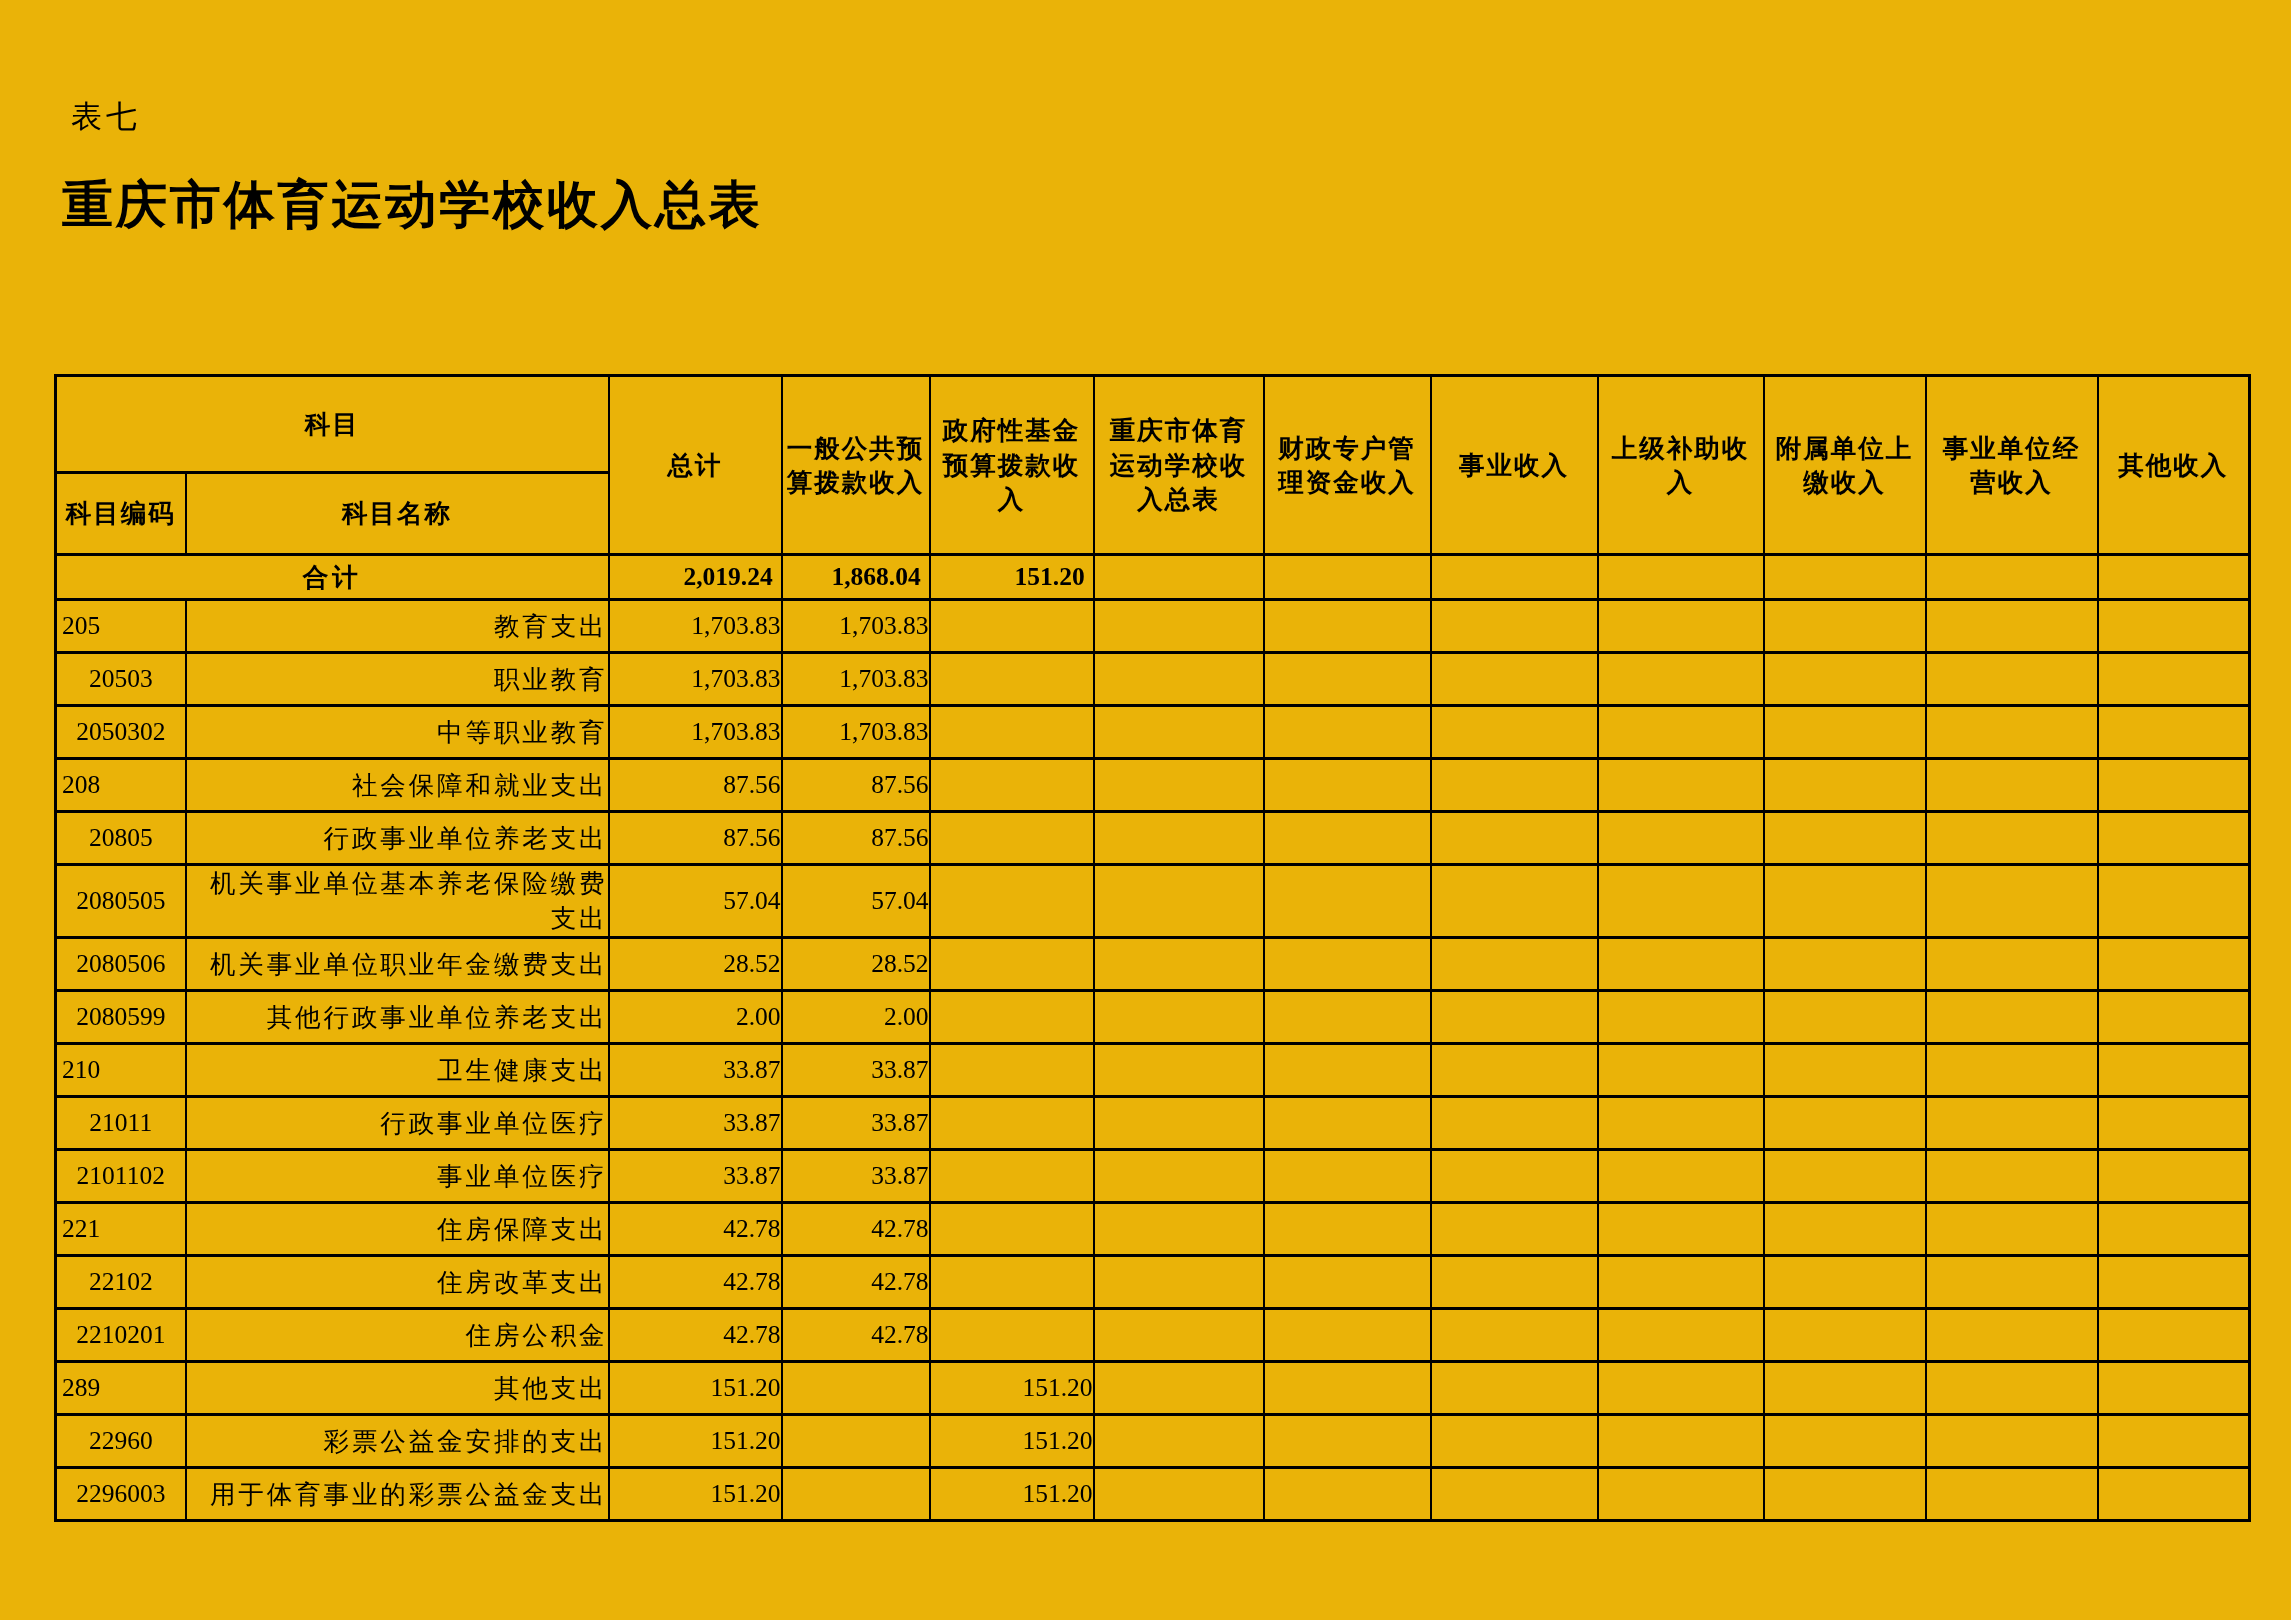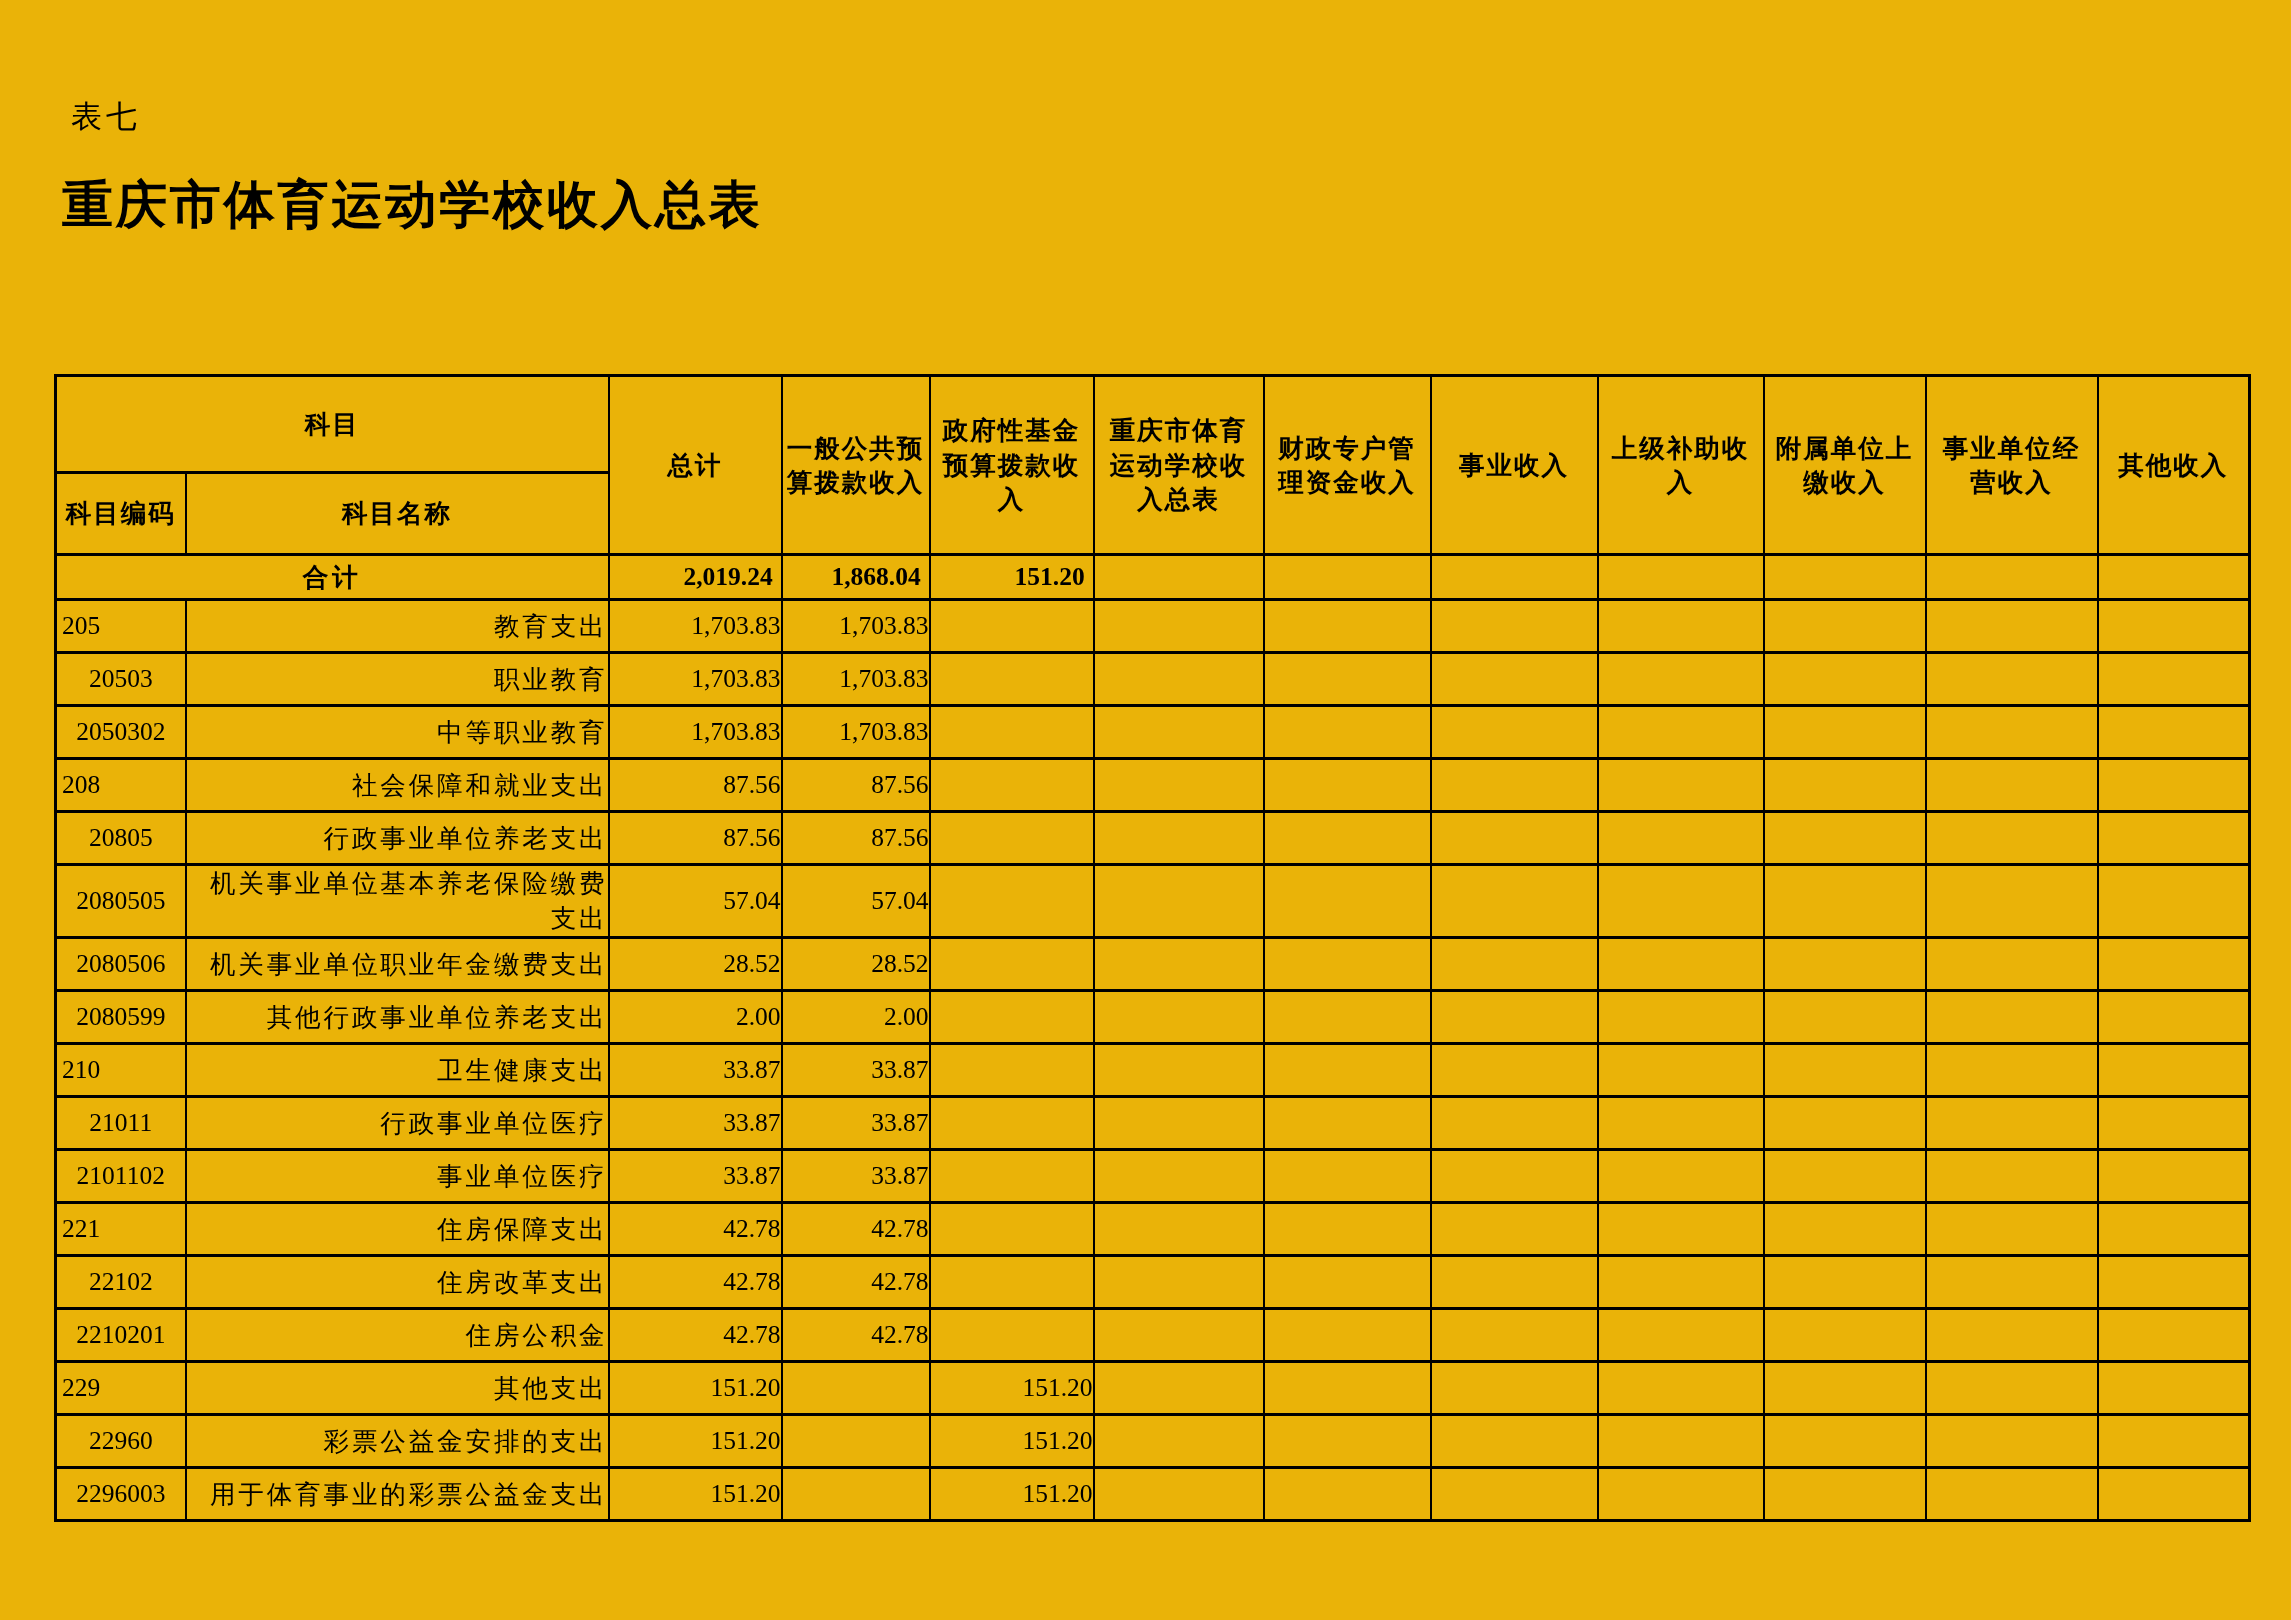--- a/index.html
+++ b/index.html
@@ -300,21 +300,21 @@
           <td class="num"></td>
           <td class="num"></td>
           <td class="num"></td>
           <td class="num"></td>
           <td class="num"></td>
           <td class="num"></td>
           <td class="num"></td>
           <td class="num"></td>
         </tr>
         <tr class="data-row lvl1">
-          <td class="code">229</td>
+          <td class="code">289</td>
           <td class="name">其他支出</td>
           <td class="num">151.20</td>
           <td class="num"></td>
           <td class="num">151.20</td>
           <td class="num"></td>
           <td class="num"></td>
           <td class="num"></td>
           <td class="num"></td>
           <td class="num"></td>
           <td class="num"></td>

